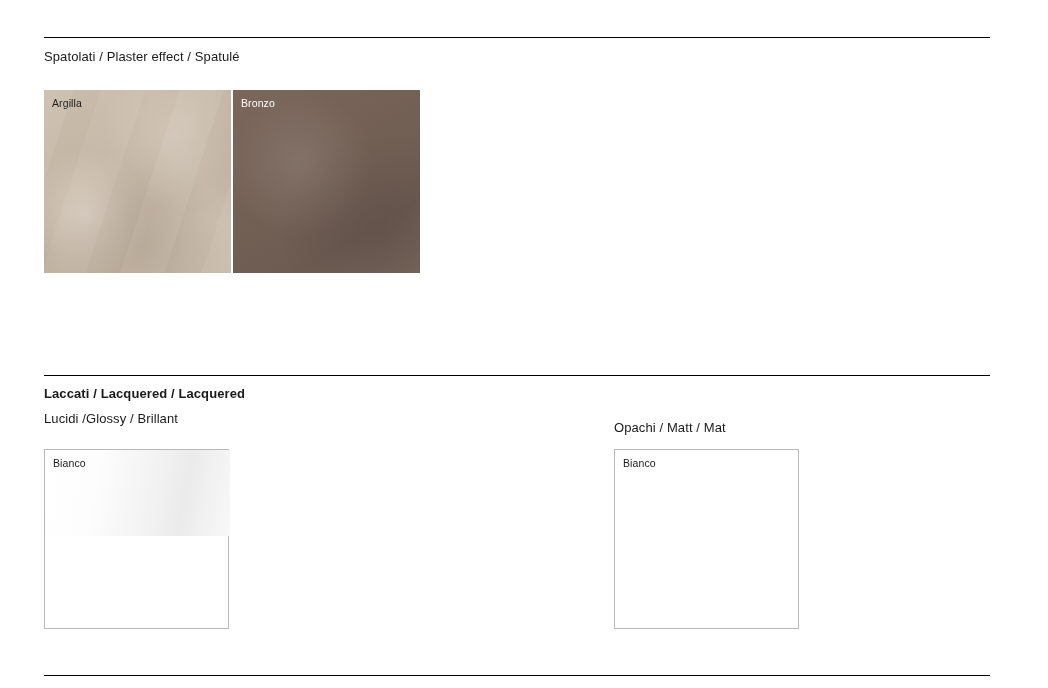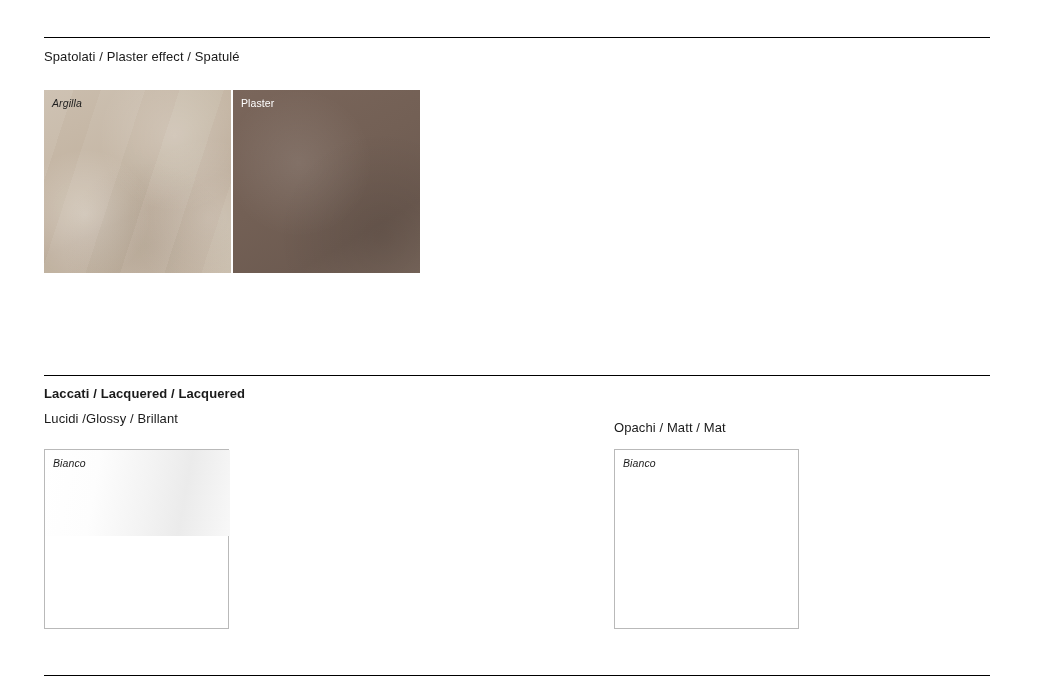--- a/index.html
+++ b/index.html
@@ -52,21 +52,21 @@
   }
   .swatch-label {
     position: absolute;
     left: 8px;
     top: 7px;
     font-size: 10.5px;
     line-height: 13px;
     letter-spacing: 0.1px;
     white-space: nowrap;
   }
-  .label-dark { color: #1a1a1a; font-style: italic; }
+  .label-dark { color: #1a1a1a; }
   .label-light { color: #ffffff; }
 
   
   .sw-argilla {
     left: 44px;
     top: 90px;
     width: 187px;
     height: 183px;
     background:
       radial-gradient(circle at 22% 68%, rgba(255,255,255,0.30) 0%, rgba(255,255,255,0) 34%),
@@ -128,21 +128,21 @@
 
   <div class="rule top"></div>
 
   <div class="section-title t-spatolati">Spatolati / Plaster effect / Spatulé</div>
 
   <div class="swatch sw-argilla">
     <span class="swatch-label label-dark">Argilla</span>
   </div>
 
   <div class="swatch sw-bronzo">
-    <span class="swatch-label label-light">Plaster</span>
+    <span class="swatch-label label-light">Bronzo</span>
   </div>
 
   <div class="rule mid"></div>
 
   <div class="section-title bold t-laccati">Laccati / Lacquered / Lacquered</div>
 
   <div class="section-title t-lucidi">Lucidi /Glossy / Brillant</div>
 
   <div class="section-title t-opachi">Opachi / Matt / Mat</div>
 

